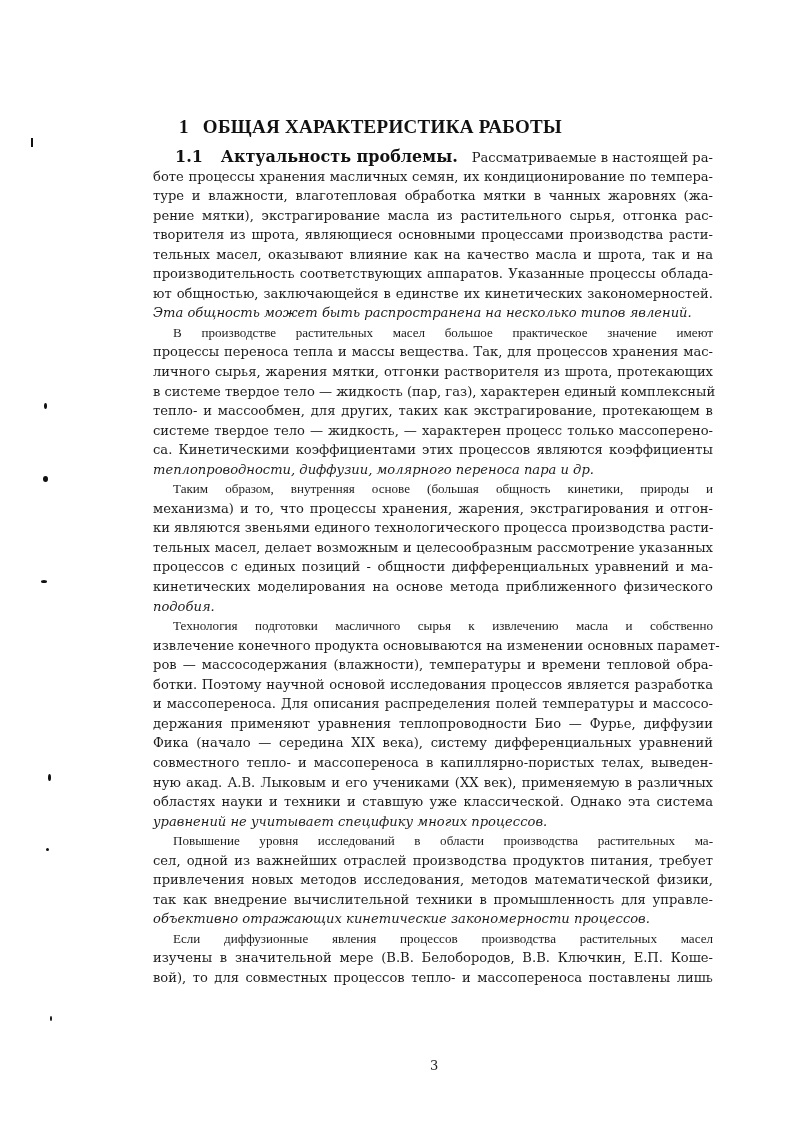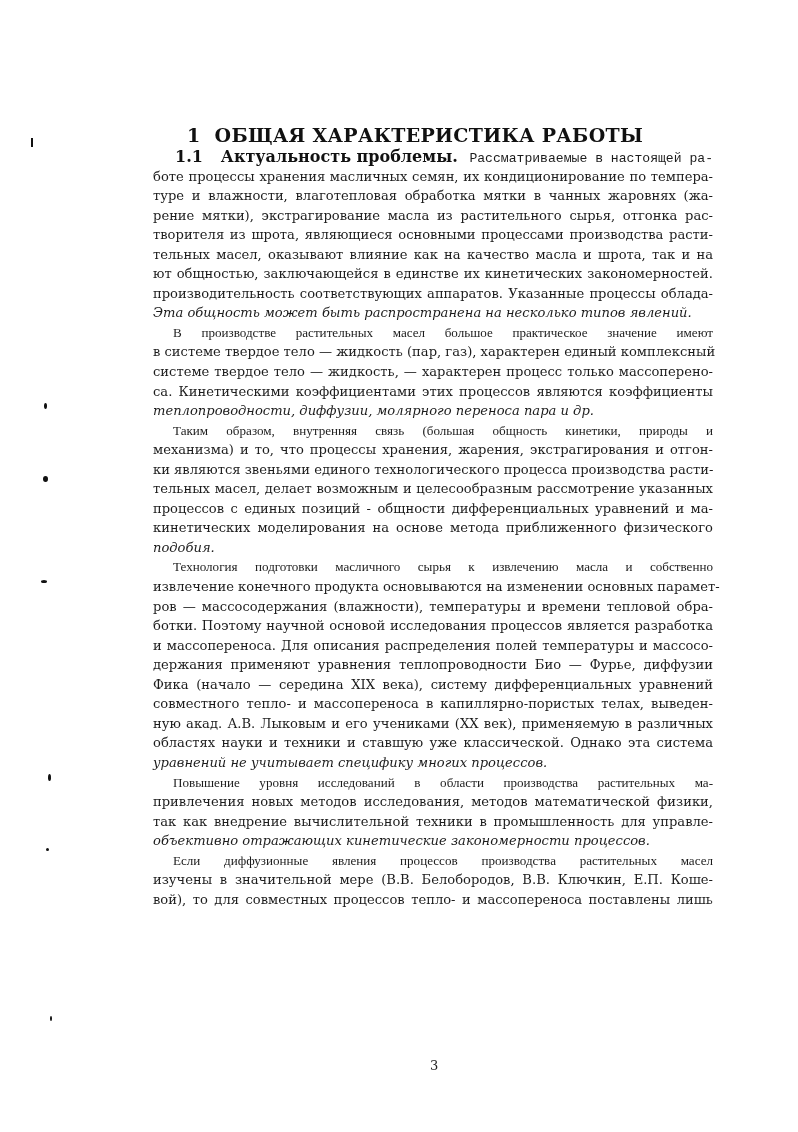--- a/index.html
+++ b/index.html
@@ -10,82 +10,86 @@
                      letter-spacing: 0.3px; white-space: nowrap; color: #111; }
     .section-title .num { margin-right: 14px; }
     .body { position: absolute; left: 153px; top: 147px; width: 560px; }
     .line { height: 19.55px; line-height: 19.55px; font-size: 13.1px; white-space: nowrap;
             overflow: visible; text-align: justify; text-align-last: justify; color: #1c1c1c; }
     .line.last { text-align-last: left; font-style: italic; }
     .line.indent { padding-left: 20px; font-family: Liberation Serif, serif; }
     .sub-head { font-weight: bold; font-size: 16px; color: #111; }
     .sub-head .subnum { margin-right: 18px; }
     .first-line { text-align-last: justify; padding-left: 22px; display: flex; align-items: baseline; justify-content: space-between; }
-    .first-line .rest { font-size: 13.1px; margin-left: 6px; font-family: Liberation Mono, monospace; }
+    .first-line .rest { font-size: 13.1px; margin-left: 6px; }
     .page-number { position: absolute; left: 430px; top: 1058px; font-size: 13px; color: #222; }
     .speck { position: absolute; background: #111; border-radius: 50%; }
   </style>
 </head>
 <body>
 
 <div class="page">
 
   <div class="speck" style="left:31px;top:138px;width:2px;height:9px;border-radius:0;"></div>
   <div class="speck" style="left:44px;top:403px;width:3px;height:6px;"></div>
   <div class="speck" style="left:43px;top:476px;width:5px;height:6px;"></div>
   <div class="speck" style="left:41px;top:580px;width:6px;height:3px;"></div>
   <div class="speck" style="left:48px;top:774px;width:3px;height:7px;"></div>
   <div class="speck" style="left:46px;top:848px;width:3px;height:3px;"></div>
   <div class="speck" style="left:50px;top:1016px;width:2px;height:5px;"></div>
 
-  <h1 class="section-title" style="margin:12px;">
+  <h1 class="section-title" style="margin:4px;font-family:Liberation Serif, serif;">
     <span class="num">1</span><span>ОБЩАЯ ХАРАКТЕРИСТИКА РАБОТЫ</span>
   </h1>
 
   <div class="body">
     <div class="line first-line">
       <span class="sub-head"><span class="subnum">1.1</span><span>Актуальность проблемы.</span></span>
       <span class="rest">Рассматриваемые в настоящей ра-</span>
     </div>
     <div class="line">боте процессы хранения масличных семян, их кондиционирование по темпера-</div>
     <div class="line">туре и влажности, влаготепловая обработка мятки в чанных жаровнях (жа-</div>
     <div class="line">рение мятки), экстрагирование масла из растительного сырья, отгонка рас-</div>
     <div class="line">творителя из шрота, являющиеся основными процессами производства расти-</div>
     <div class="line">тельных масел, оказывают влияние как на качество масла и шрота, так и на</div>
+    <div class="line">производительность соответствующих аппаратов. Указанные процессы облада-</div>
     <div class="line">ют общностью, заключающейся в единстве их кинетических закономерностей.</div>
-    <div class="line">производительность соответствующих аппаратов. Указанные процессы облада-</div>
     <div class="line last">Эта общность может быть распространена на несколько типов явлений.</div>
 
     <div class="line indent">В производстве растительных масел большое практическое значение имеют</div>
+    <div class="line">процессы переноса тепла и массы вещества. Так, для процессов хранения мас-</div>
+    <div class="line">личного сырья, жарения мятки, отгонки растворителя из шрота, протекающих</div>
     <div class="line">в системе твердое тело — жидкость (пар, газ), характерен единый комплексный</div>
+    <div class="line">тепло- и массообмен, для других, таких как экстрагирование, протекающем в</div>
     <div class="line">системе твердое тело — жидкость, — характерен процесс только массоперено-</div>
     <div class="line">са. Кинетическими коэффициентами этих процессов являются коэффициенты</div>
     <div class="line last">теплопроводности, диффузии, молярного переноса пара и др.</div>
 
-    <div class="line indent">Таким образом, внутренняя связь (большая общность кинетики, природы и</div>
+    <div class="line indent">Таким образом, внутренняя основе (большая общность кинетики, природы и</div>
     <div class="line">механизма) и то, что процессы хранения, жарения, экстрагирования и отгон-</div>
     <div class="line">ки являются звеньями единого технологического процесса производства расти-</div>
     <div class="line">тельных масел, делает возможным и целесообразным рассмотрение указанных</div>
     <div class="line">процессов с единых позиций - общности дифференциальных уравнений и ма-</div>
     <div class="line">кинетических моделирования на основе метода приближенного физического</div>
     <div class="line last">подобия.</div>
 
     <div class="line indent">Технология подготовки масличного сырья к извлечению масла и собственно</div>
     <div class="line">извлечение конечного продукта основываются на изменении основных парамет-</div>
     <div class="line">ров — массосодержания (влажности), температуры и времени тепловой обра-</div>
     <div class="line">ботки. Поэтому научной основой исследования процессов является разработка</div>
     <div class="line">и массопереноса. Для описания распределения полей температуры и массосо-</div>
     <div class="line">держания применяют уравнения теплопроводности Био — Фурье, диффузии</div>
     <div class="line">Фика (начало — середина XIX века), систему дифференциальных уравнений</div>
     <div class="line">совместного тепло- и массопереноса в капиллярно-пористых телах, выведен-</div>
     <div class="line">ную акад. А.В. Лыковым и его учениками (XX век), применяемую в различных</div>
     <div class="line">областях науки и техники и ставшую уже классической. Однако эта система</div>
     <div class="line last">уравнений не учитывает специфику многих процессов.</div>
 
     <div class="line indent">Повышение уровня исследований в области производства растительных ма-</div>
+    <div class="line">сел, одной из важнейших отраслей производства продуктов питания, требует</div>
     <div class="line">привлечения новых методов исследования, методов математической физики,</div>
     <div class="line">так как внедрение вычислительной техники в промышленность для управле-</div>
     <div class="line last">объективно отражающих кинетические закономерности процессов.</div>
 
     <div class="line indent">Если диффузионные явления процессов производства растительных масел</div>
     <div class="line">изучены в значительной мере (В.В. Белобородов, В.В. Ключкин, Е.П. Коше-</div>
     <div class="line">вой), то для совместных процессов тепло- и массопереноса поставлены лишь</div>
   </div>
 
   <div class="page-number">3</div>

